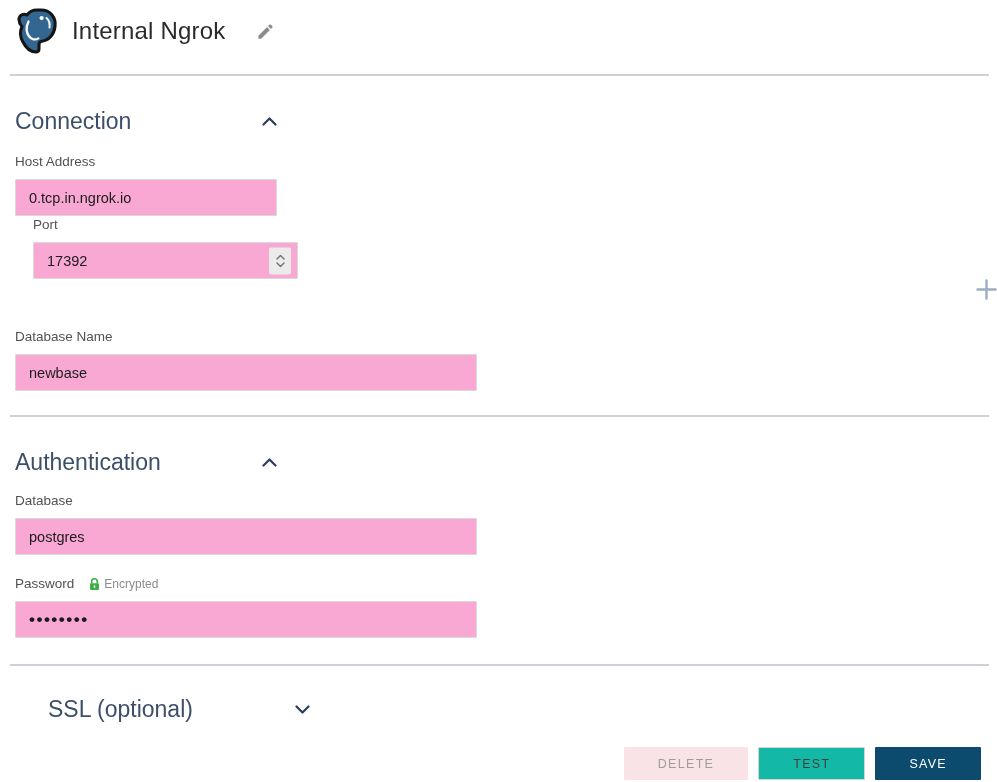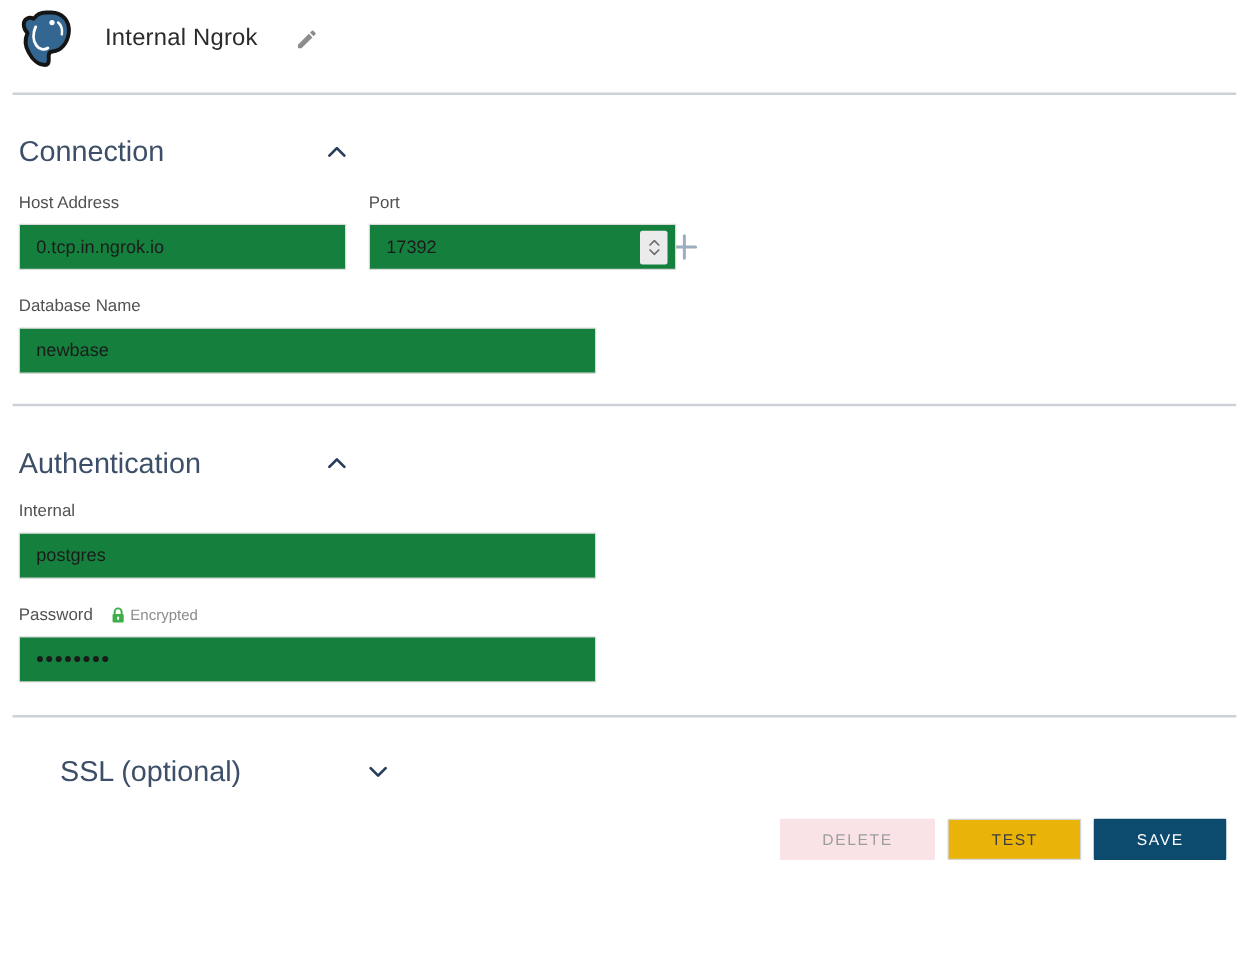--- a/index.html
+++ b/index.html
@@ -7,21 +7,21 @@
   body {
     width: 997px; height: 782px; overflow: hidden;
     font-family: "Liberation Sans", sans-serif;
     color: #2e2e2e;
   }
   .page { width: 100%; height: 100%; position: relative; }
 
   
   .header { display: flex; align-items: center; height: 62px; padding-left: 10px; }
   .logo { width: 54px; height: 52px; display: flex; align-items: center; justify-content: center; }
-  .title { font-size: 19px; font-weight: 400; color: #2b2b2b; margin-left: 20px; letter-spacing: .2px; }
+  .title { font-size: 24px; font-weight: 400; color: #2b2b2b; margin-left: 8px; letter-spacing: .2px; }
   .edit-btn { background: none; border: none; margin-left: 26px; cursor: pointer; padding: 4px; display: flex; }
 
   .divider { height: 2px; background: #ccd2d8; margin: 0 8px 0 10px; }
   .divider.d1 { margin-top: 12px; }
   .divider.d2 { margin-top: 24px; }
   .divider.d3 { margin-top: 26px; }
 
   
   .section-header {
     display: flex; align-items: center; justify-content: space-between;
@@ -36,35 +36,35 @@
   
   .field { margin-left: 15px; }
   .flabel {
     display: block; font-size: 13.5px; color: #515151; line-height: 17px; margin-bottom: 9px;
   }
   .req { color: #e03131; margin-left: 1px; }
   .mt-label1 { margin-top: 19px; }
   .mt-label2 { margin-top: 20px; }
 
   .tinput {
-    height: 37px; border: 1px solid #d9d9d9; background: #15803d; border-radius: 1px;
+    height: 37px; border: 1px solid #d9d9d9; background: #f9a8d4; border-radius: 1px;
     font-family: "Liberation Sans", sans-serif; font-size: 14.5px; color: #1b1b1b;
     padding: 0 10px 0 13px; outline: none; display: block;
   }
   .select-box {
     width: 303px; height: 37px; border: 1px solid #d9d9d9; border-radius: 1px; background: #fff;
     display: flex; align-items: center; justify-content: space-between;
     padding: 0 12px 0 13px; cursor: pointer;
   }
   .select-box .sel-val { font-size: 14.5px; color: #1b1b1b; }
 
-  .row { display: flex; margin: 21px 0 0 15px; }
+  .row { display: flex; margin: 21px 0 0 15px; flex-direction: column; }
   .col-host { width: 262px; }
   .col-port { width: 221px; margin-left: 18px; }
-  .port-wrap { position: relative; width: 246px; }
+  .port-wrap { position: relative; width: 265px; }
   .port-wrap .tinput { width: 100%; padding-right: 42px; }
   .spinner {
     position: absolute; right: 7px; top: 50%; transform: translateY(-50%);
     width: 22px; height: 27px; background: #ebebeb; border-radius: 2px;
     display: flex; flex-direction: column; align-items: center; justify-content: center;
     cursor: pointer; border: none; gap: 1px;
   }
   .add-btn {
     background: none; border: none; cursor: pointer;
     align-self: flex-end; margin: 0 0 8px 21px; padding: 0; display: flex;
@@ -80,21 +80,21 @@
   .pw-input { font-size: 17px; letter-spacing: 1.5px; font-weight: 700; }
 
   
   .actions { display: flex; justify-content: flex-end; gap: 10px; padding-right: 16px; margin-top: 27px; }
   .btn {
     height: 33px; border: none; border-radius: 1px; cursor: pointer;
     font-family: "Liberation Sans", sans-serif; font-size: 12.5px; letter-spacing: 1.3px; font-weight: 500;
     padding: 0 34px;
   }
   .btn-delete { background: #fae3e6; color: #9d9d9d; min-width: 83px; }
-  .btn-test { background: #eab308; color: #3f3f3f; border: 1px solid #d4d4d4; min-width: 83px; }
+  .btn-test { background: #14b8a6; color: #3f3f3f; border: 1px solid #d4d4d4; min-width: 83px; }
   .btn-save { background: #0c4a6e; color: #fff; min-width: 78px; }
 </style>
 </head>
 <body>
 
 <div class="page">
 
   <div class="header">
     <span class="logo">
       <svg width="50" height="48" viewBox="0 0 48 48">
@@ -163,21 +163,21 @@
     <div class="section-header mt2">
       <h2 class="section-title">Authentication</h2>
       <span class="chev">
         <svg width="15" height="9" viewBox="0 0 15 9">
             <path d="M1.5 7.5 L7.5 1.5 L13.5 7.5" fill="none" stroke="#2b3d5c" stroke-width="2.2" stroke-linecap="round" stroke-linejoin="round"></path>
           </svg>
       </span>
     </div>
 
     <div class="field">
-      <label class="flabel mt-label1">Internal</label>
+      <label class="flabel mt-label1">Database</label>
       <input class="tinput w-wide" type="text" value="postgres" style="">
     </div>
 
     <div class="pw-label-row mt-label2">
       <label class="flabel">Password</label>
       <span class="enc-badge">
         <svg width="13" height="14" viewBox="0 0 14 15">
           <path d="M4 7 V4.8 a3 3 0 0 1 6 0 V7" fill="none" stroke="#3fae49" stroke-width="1.7"></path>
           <rect x="2.2" y="6.6" width="9.6" height="7.4" rx="1" fill="#3fae49"></rect>
           <rect x="6.2" y="8.8" width="1.6" height="3" rx="0.7" fill="#ffffff"></rect>

